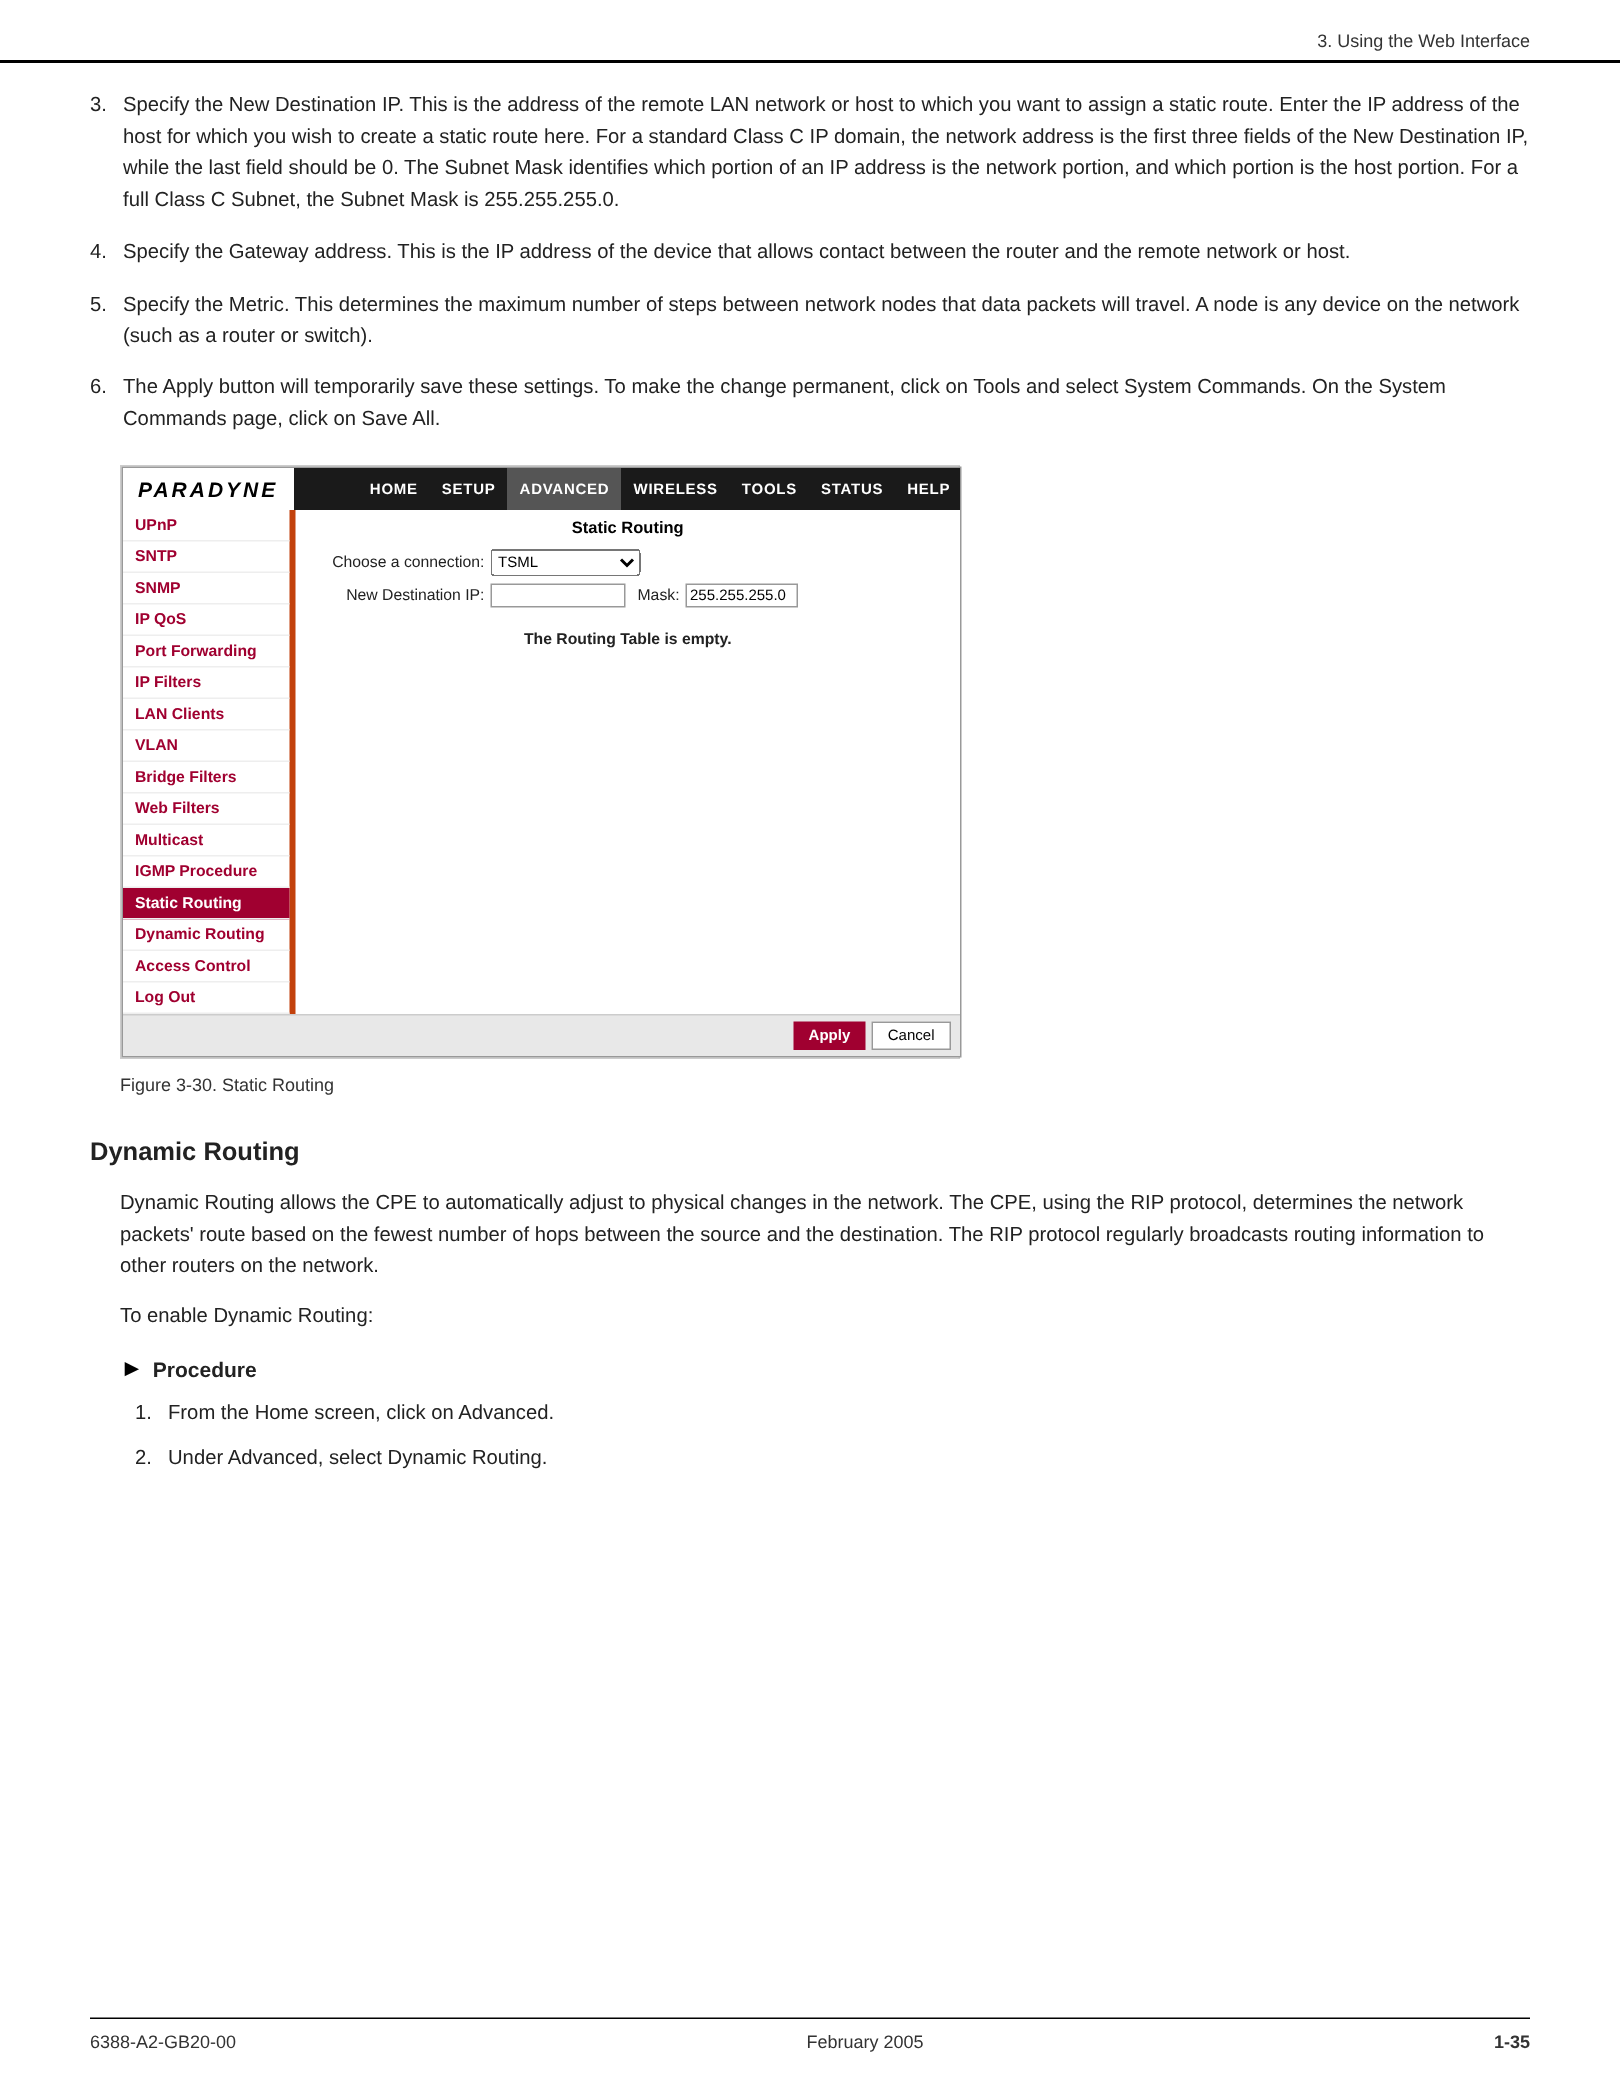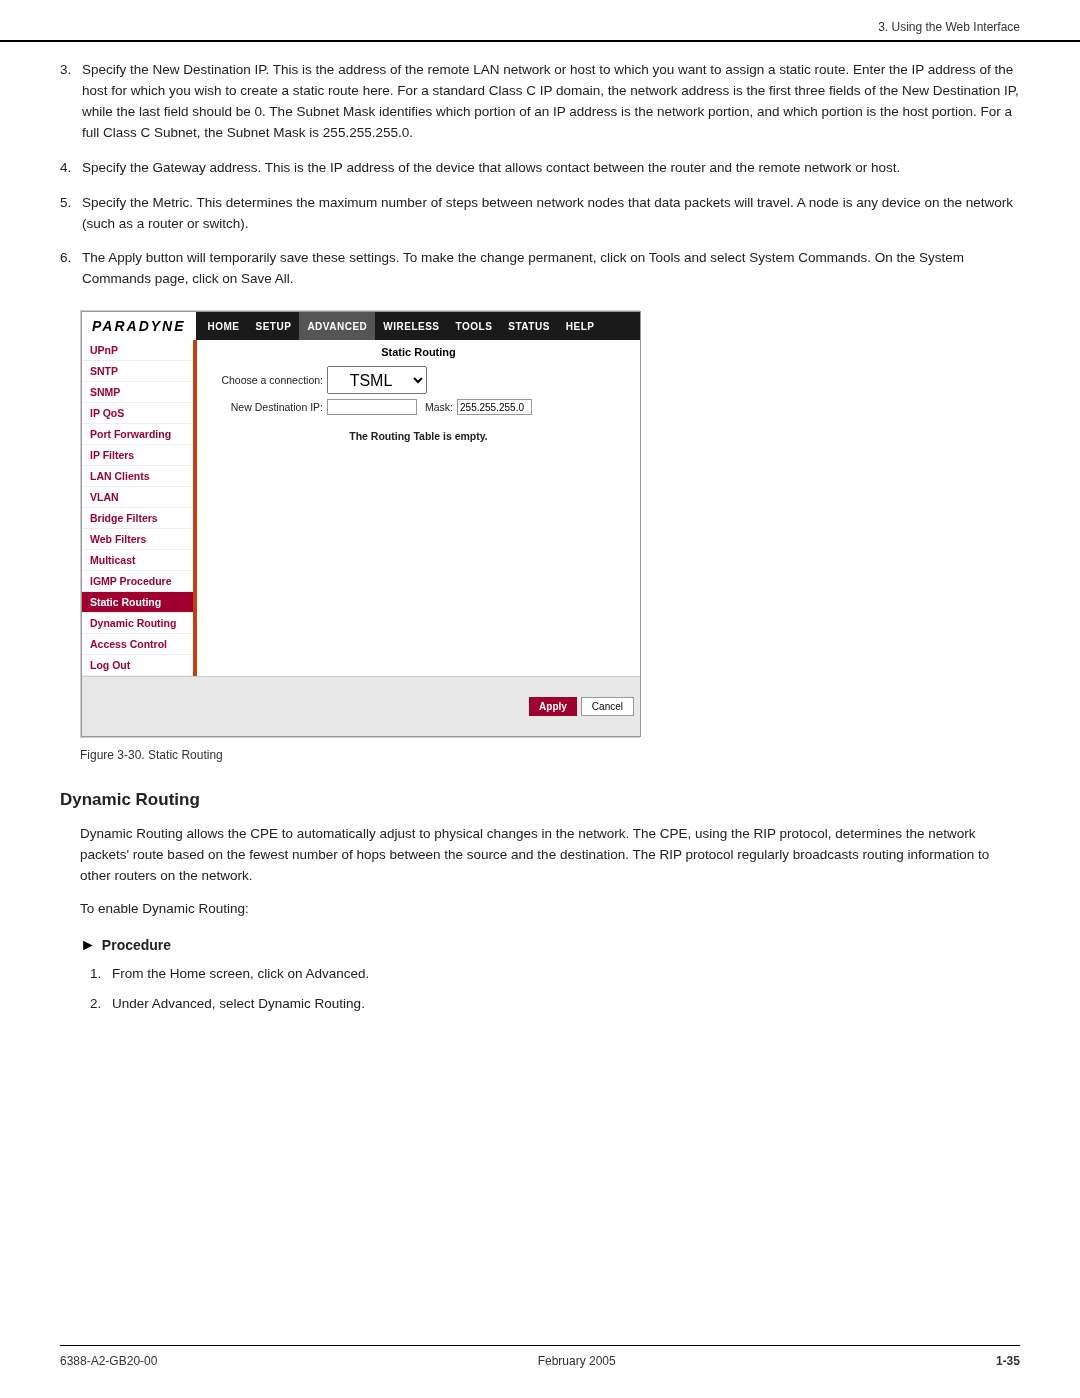--- a/index.html
+++ b/index.html
@@ -72,20 +72,21 @@
       font-size: 11px;
       border: 1px solid #999;
     }
 
     
     .nav-bar {
       background: #1a1a1a;
       display: flex;
       align-items: flex-end;
       height: 28px;
+      gap: 39px;
     }
     .nav-logo {
       background: #fff;
       color: #000;
       font-weight: bold;
       font-size: 13px;
       padding: 3px 10px;
       letter-spacing: 1px;
       margin-right: 4px;
       height: 28px;
@@ -166,24 +167,23 @@
       margin-right: 4px;
     }
     .form-row input[type=text] {
       width: 90px;
       height: 16px;
       border: 1px solid #999;
       font-size: 10px;
       padding: 1px 2px;
     }
     .form-row select {
-      height: 28px;
-      font-size: 16px;
+      height: 18px;
+      font-size: 10px;
       width: 100px;
-      text-align: center;
     }
     .mask-label {
       margin-left: 8px;
       margin-right: 4px;
     }
     .metric-label {
       margin-left: 8px;
       margin-right: 4px;
     }
     .metric-input {
@@ -194,21 +194,21 @@
       font-size: 10.5px;
       margin: 15px 0;
       font-weight: bold;
     }
 
     
     .bottom-bar {
       background: #e8e8e8;
       display: flex;
       justify-content: flex-end;
-      padding: 20px 6px;
+      padding: 4px 6px;
       gap: 4px;
       border-top: 1px solid #ccc;
     }
     .btn-apply {
       background: #a00030;
       color: #fff;
       border: none;
       padding: 3px 10px;
       font-size: 10px;
       font-weight: bold;

